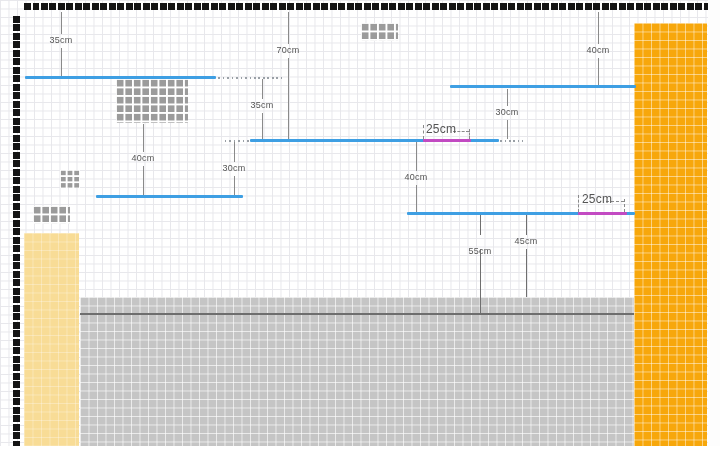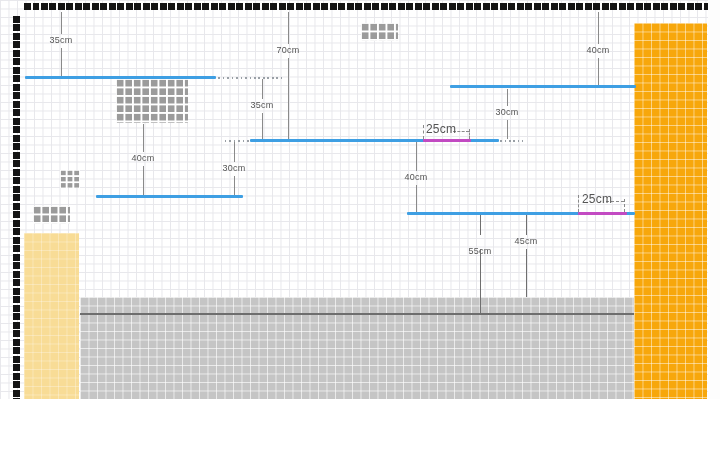--- a/index.html
+++ b/index.html
@@ -1,16 +1,16 @@
 <!DOCTYPE html>
 <html style="--shelf-blue: #3E9FE3; --accent-magenta: #C24AC2; --wall-orange: #F7A70B; --column-yellow: #F8DC96; --floor-gray: #C5C5C5; --block-gray: #9B9B9B; --border-black: #141414; --dimension-gray: #8A8A8A;"><head>
 <meta charset="utf-8">
 <style>
   html,body{margin:0;padding:0;background:#ffffff;}
-  #stage{position:relative;width:720px;height:399px;background:#fdfdfd;overflow:hidden;
+  #stage{position:relative;width:720px;height:446px;background:#fdfdfd;overflow:hidden;
          font-family:"Liberation Sans",sans-serif;}
   
   #gridbg{position:absolute;left:0;top:0;width:708px;height:452px;background-color:#ffffff;
     background-image:linear-gradient(to right,#e7e7eb 1px,transparent 1px),
                      linear-gradient(to bottom,#e7e7eb 1px,transparent 1px);
     background-size:8.5px 8.5px;}
   
   .wall-top{position:absolute;left:24px;top:3px;width:684px;height:7px;
     background:repeating-linear-gradient(90deg,var(--border-black,#141414) 0 6.8px,transparent 6.8px 8.5px);}
   .wall-left{position:absolute;left:13px;top:16px;width:7px;height:434px;

